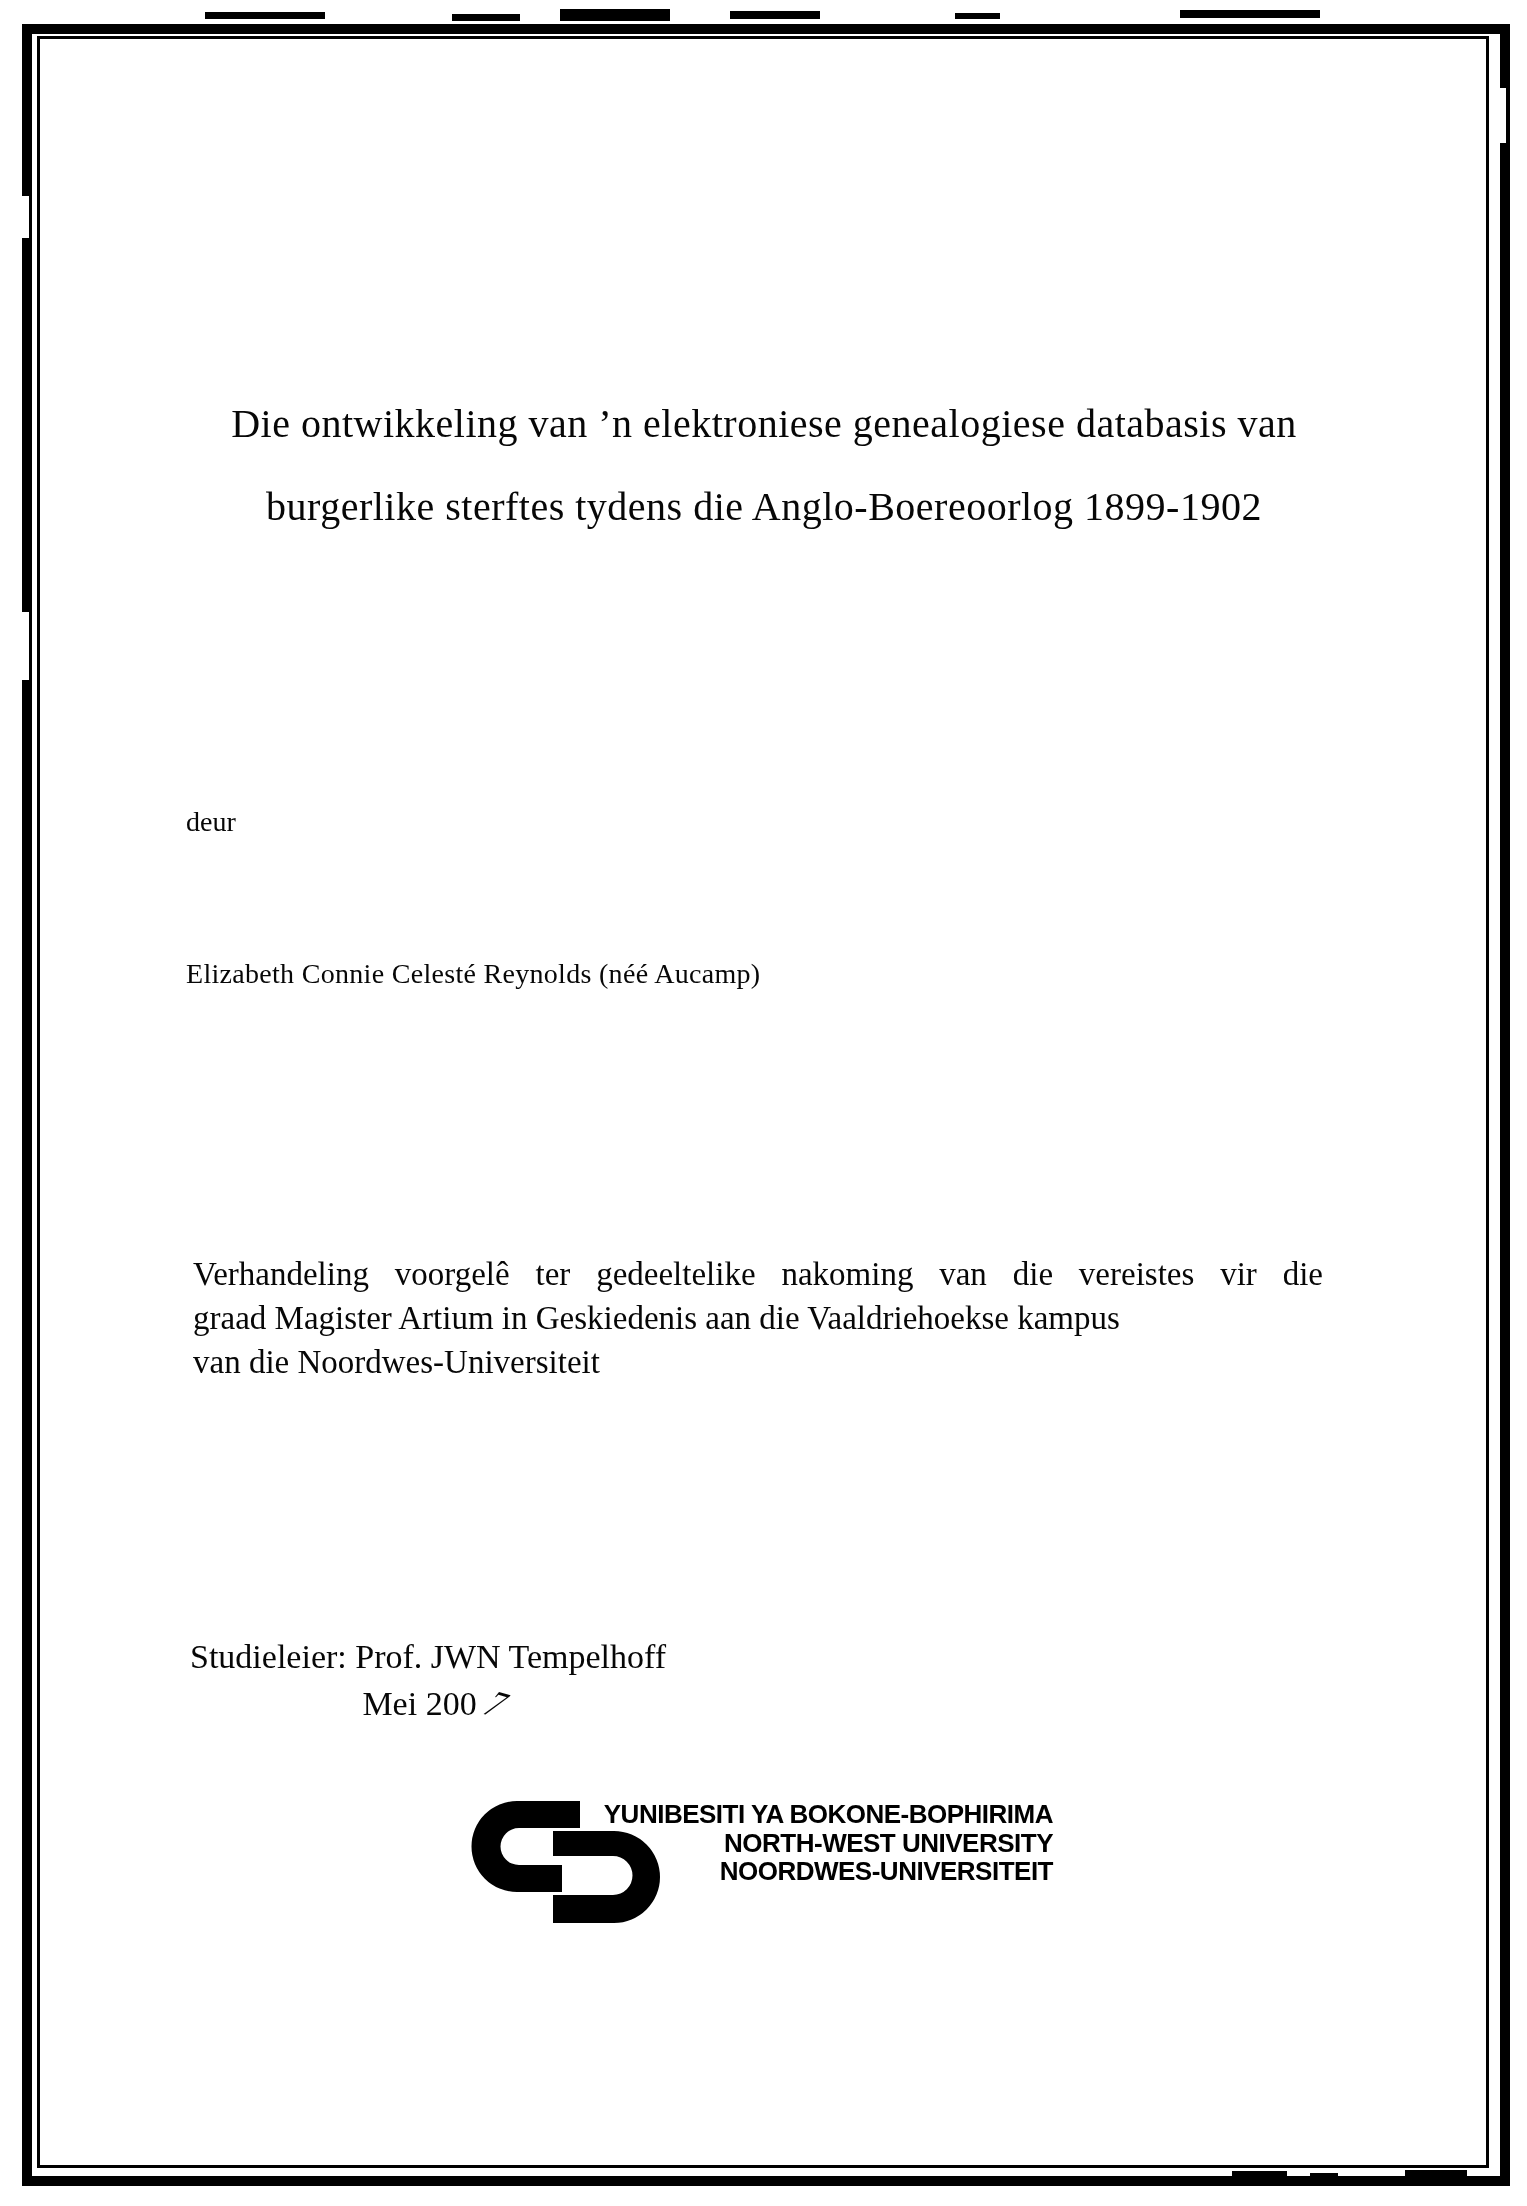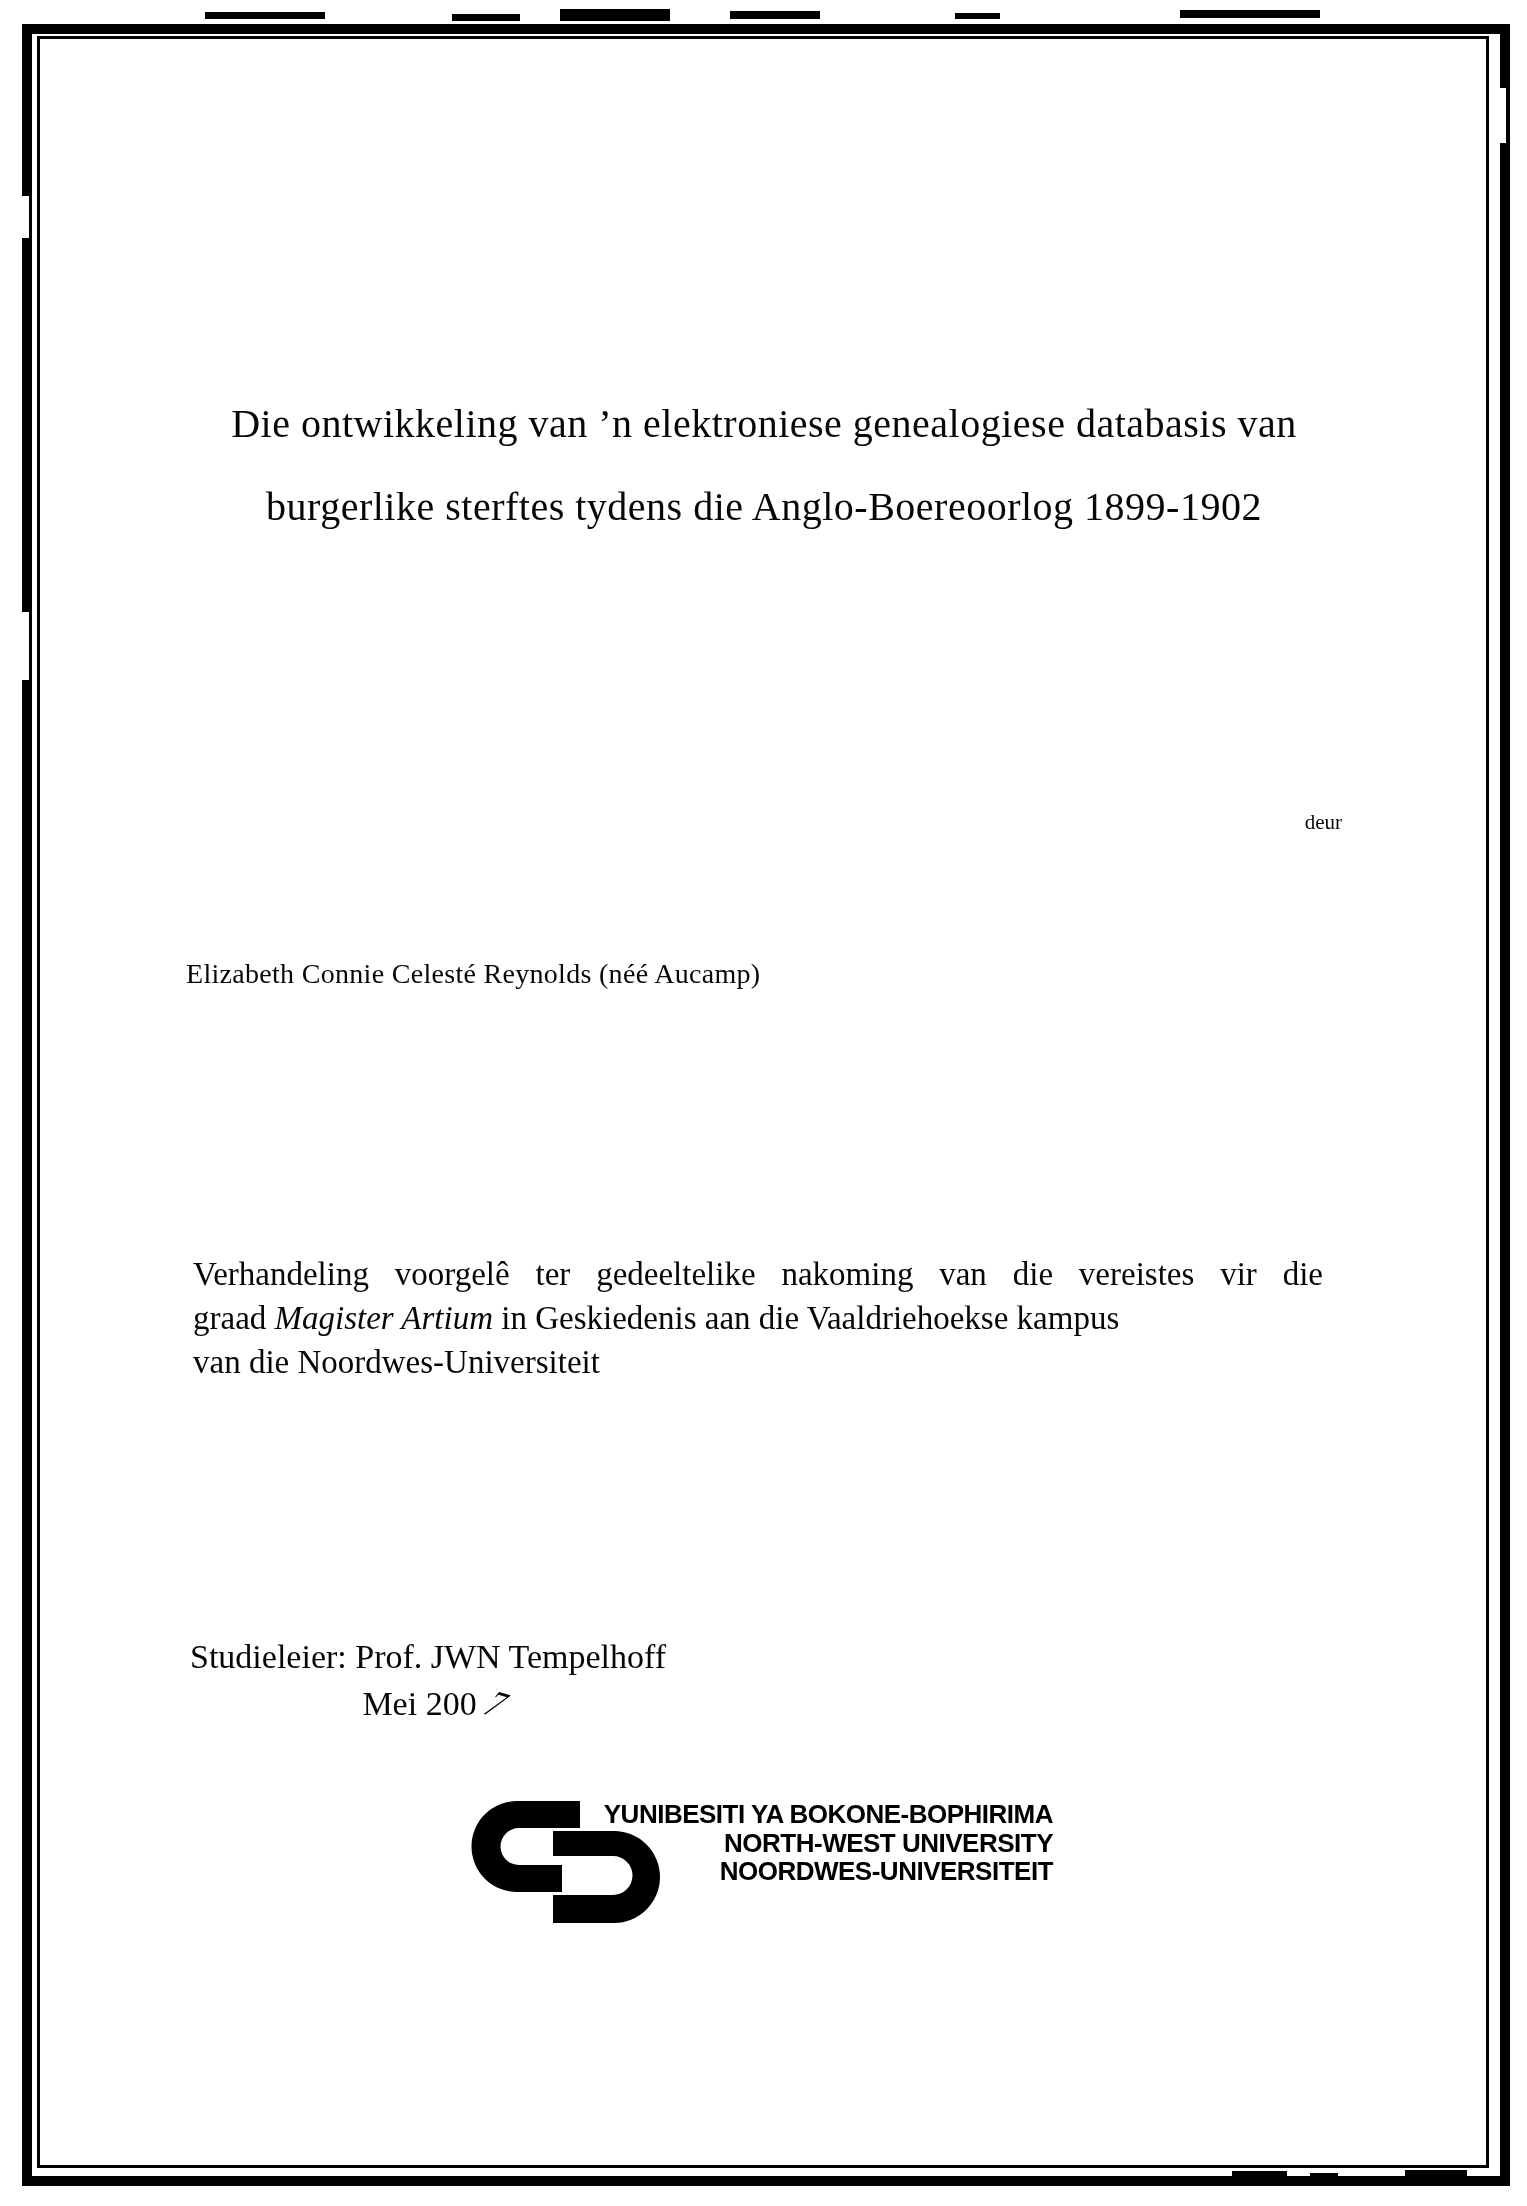--- a/index.html
+++ b/index.html
@@ -25,29 +25,29 @@
   }
   
   .speck { position:absolute; background:#000; }
   .notch { position:absolute; background:#fff; }
   .title-block {
     position:absolute; left:186px; top:382px; width:1156px;
     text-align:center; font-size:40px; line-height:83px;
     letter-spacing:0.5px; white-space:nowrap;
   }
   .byline { position:absolute; left:186px; top:802px; width:1156px;
-    text-align:right; font-size:21px; line-height:40px; }
+    text-align:left; font-size:28px; line-height:40px; }
   .author { position:absolute; left:186px; top:952px; width:1156px;
     font-size:28px; line-height:44px; letter-spacing:0.3px; }
   .statement {
     position:absolute; left:193px; top:1216px; width:1130px;
     font-size:33px; line-height:44px;
   }
   .statement .justified { text-align:justify; text-align-last:justify;margin-top:36px; }
-  .statement .italic { font-style:italic; }
+  .statement .italic { }
   .supervisor-block {
     position:absolute; left:190px; top:1633px;
     font-size:34px; line-height:47px;text-align:center;
   }
   .skewed-seven { display:inline-block;
     transform:skewX(-28deg) rotate(14deg); transform-origin:50% 80%; }
   .logo { position:absolute; left:468px; top:1798px; width:600px; height:140px;font-weight:bold; }
   .logo svg { position:absolute; left:0; top:2px; }
   .logo-wordmark {
     position:absolute; left:52px; top:2px; width:533px;

